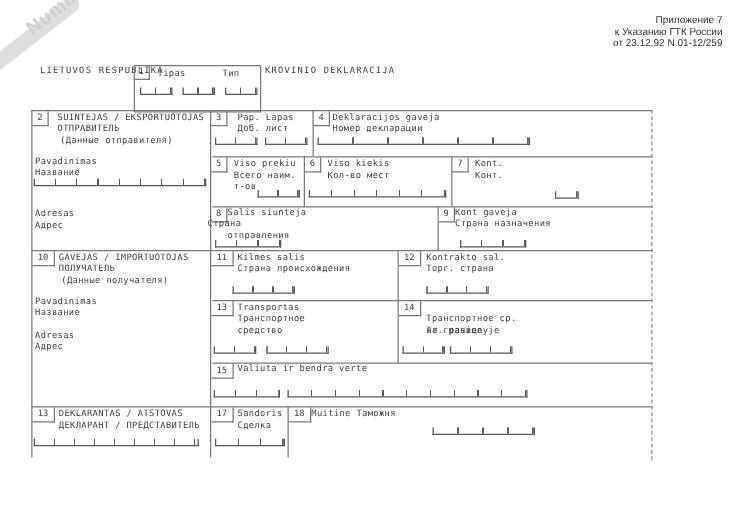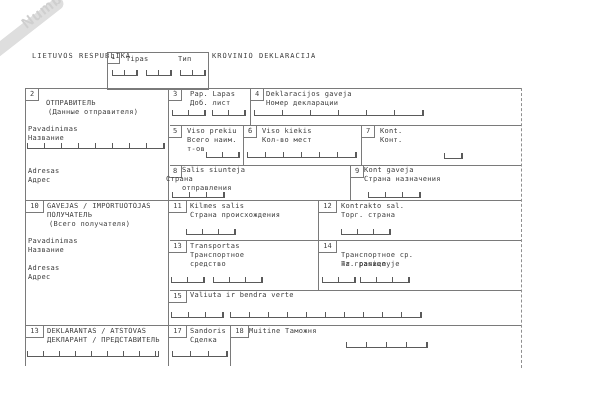--- a/index.html
+++ b/index.html
@@ -32,20 +32,25 @@
   .box1{position:absolute;left:107px;top:52px;width:100px;height:36px;border:1px solid #7a7a7a;}
 </style>
 </head>
 <body>
 
 <div class="page">
 
   <div class="wm-swoosh"></div>
   <div class="wm-text">Number.ru</div>
 
+  <div class="appendix">
+    <div>Приложение 7</div>
+    <div>к Указанию ГТК России</div>
+    <div>от 23.12.92 N 01-12/259</div>
+  </div>
 
   <div class="lbl sp" style="left:32px;top:52px">LIETUVOS RESPUBLIKA</div>
   <div class="lbl sp" style="left:212px;top:52px">KROVINIO DEKLARACIJA</div>
 
   <div class="box1"></div>
   <div class="num" style="left:107px;top:52px">1</div>
   <div class="lbl" style="left:126px;top:55px">Tipas</div>
   <div class="lbl" style="left:178px;top:55px">Тип</div>
   <div class="cells" style="left:112px;top:70px;width:24px;--cw:12px"></div>
   <div class="cells" style="left:146px;top:70px;width:24px;--cw:12px"></div>
@@ -62,20 +67,21 @@
   <div class="vline dashed" style="left:521px;top:88px;height:280px"></div>
   <div class="vline" style="left:168px;top:88px;height:278px"></div>
   <div class="vline" style="left:250px;top:88px;height:37px"></div>
   <div class="vline" style="left:243px;top:125px;height:40px"></div>
   <div class="vline" style="left:361px;top:125px;height:40px"></div>
   <div class="vline" style="left:350px;top:165px;height:35px"></div>
   <div class="vline" style="left:318px;top:200px;height:90px"></div>
   <div class="vline" style="left:230px;top:325px;height:41px"></div>
 
   <div class="num" style="left:26px;top:89px">2</div>
+  <div class="lbl" style="left:46px;top:90px">SUINTEJAS / EKSPORTUOTOJAS</div>
   <div class="lbl" style="left:46px;top:99px">ОТПРАВИТЕЛЬ</div>
   <div class="lbl" style="left:48px;top:108px">(Данные отправителя)</div>
   <div class="lbl" style="left:28px;top:125px">Pavadinimas</div>
   <div class="lbl" style="left:28px;top:134px">Название</div>
   <div class="cells" style="left:27px;top:143px;width:136px;--cw:17px"></div>
   <div class="lbl" style="left:28px;top:167px">Adresas</div>
   <div class="lbl" style="left:28px;top:176px">Адрес</div>
 
   <div class="num" style="left:169px;top:89px">3</div>
   <div class="lbl" style="left:190px;top:90px">Pap. Lapas</div>
@@ -111,21 +117,21 @@
   <div class="cells" style="left:172px;top:192px;width:51px;--cw:17px"></div>
 
   <div class="num" style="left:351px;top:166px">9</div>
   <div class="lbl" style="left:364px;top:166px">Kont gaveja</div>
   <div class="lbl" style="left:364px;top:175px">Страна назначения</div>
   <div class="cells" style="left:368px;top:192px;width:51px;--cw:17px"></div>
 
   <div class="num w2" style="left:26px;top:201px">10</div>
   <div class="lbl" style="left:47px;top:202px">GAVEJAS / IMPORTUOTOJAS</div>
   <div class="lbl" style="left:47px;top:211px">ПОЛУЧАТЕЛЬ</div>
-  <div class="lbl" style="left:49px;top:220px">(Всего получателя)</div>
+  <div class="lbl" style="left:49px;top:220px">(Данные получателя)</div>
   <div class="lbl" style="left:28px;top:237px">Pavadinimas</div>
   <div class="lbl" style="left:28px;top:246px">Название</div>
   <div class="lbl" style="left:28px;top:264px">Adresas</div>
   <div class="lbl" style="left:28px;top:273px">Адрес</div>
 
   <div class="num w2" style="left:169px;top:201px">11</div>
   <div class="lbl" style="left:190px;top:202px">Kilmes salis</div>
   <div class="lbl" style="left:190px;top:211px">Страна происхождения</div>
   <div class="cells" style="left:186px;top:229px;width:48px;--cw:16px"></div>
 

